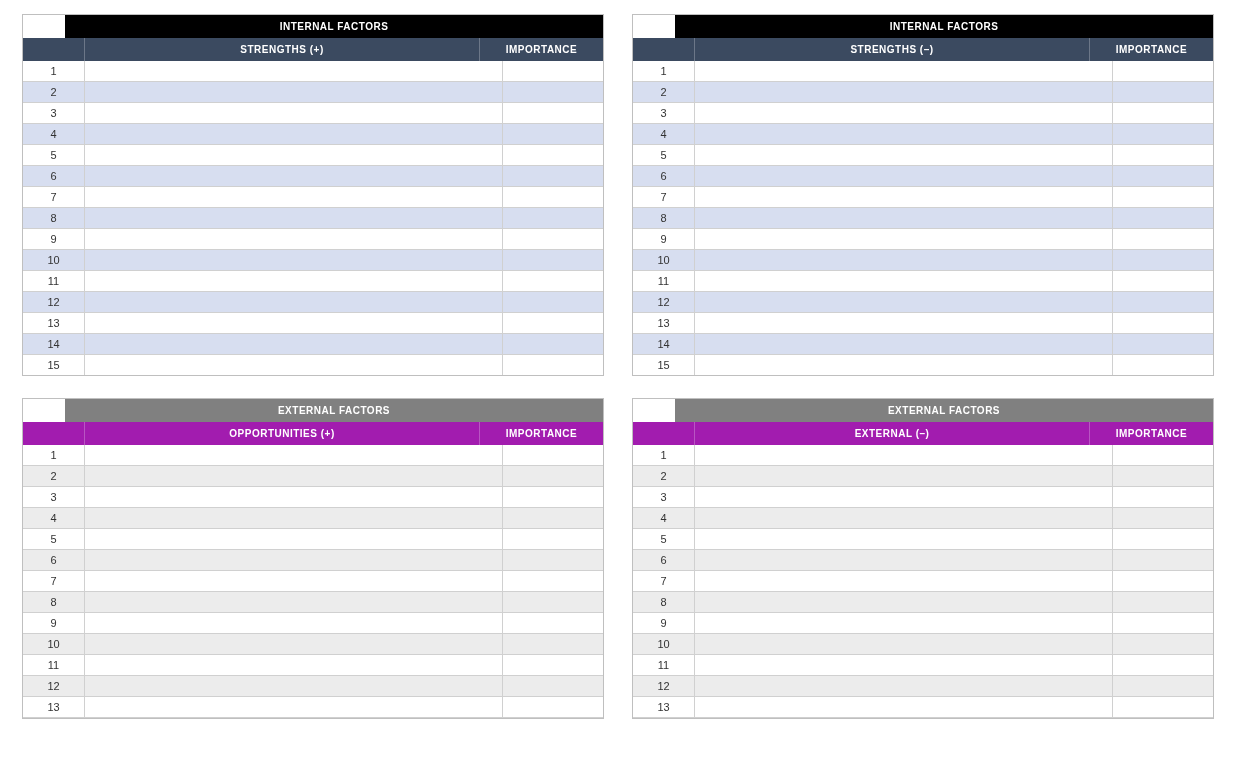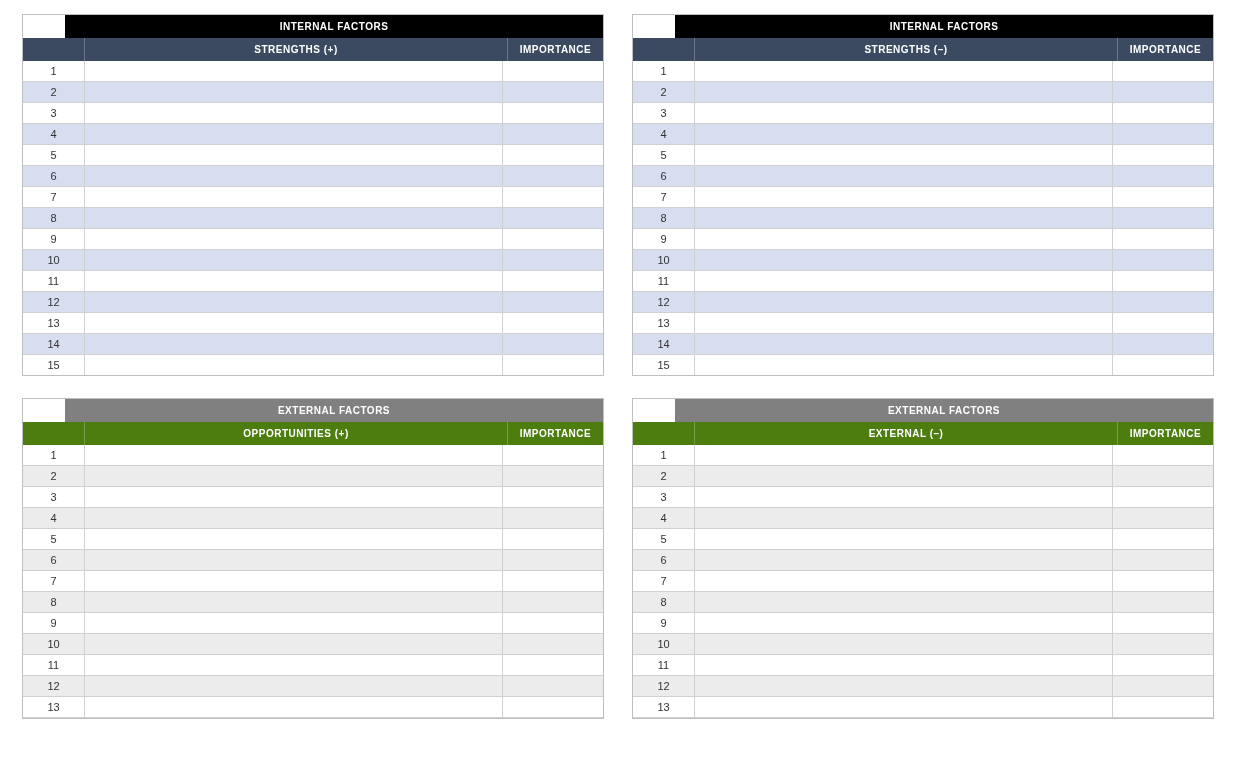--- a/index.html
+++ b/index.html
@@ -41,32 +41,32 @@
   }
   .q-head-row {
     display: flex;
     font-size: 10px;
     font-weight: 700;
     letter-spacing: 0.5px;
     color: #ffffff;
   }
   .q-head-row .col-idx { width: 62px; }
   .q-head-row .col-main { flex: 1; text-align: center; padding: 6px 4px; }
-  .q-head-row .col-imp  { width: 96px; text-align: center; padding: 6px 4px; border-left: 1px solid rgba(255,255,255,0.25); }
+  .q-head-row .col-imp  { width: 124px; text-align: center; padding: 6px 4px; border-left: 1px solid rgba(255,255,255,0.25); }
   .q-head-row .col-idx  { border-right: 1px solid rgba(255,255,255,0.25); }
 
   
   .internal .q-head-1 { background: #000000; }
   .internal .q-head-row { background: #3b4a60; }
   .internal .row.alt { background: #d7def0; }
   .internal .row     { background: #ffffff; }
 
   
   .external .q-head-1 { background: #808080; text-align: center; }
-  .external .q-head-row { background: #4d7c0f; }
+  .external .q-head-row { background: #a21caf; }
   .external .row.alt { background: #ececec; }
   .external .row     { background: #ffffff; }
 
   .row {
     display: flex;
     font-size: 11px;
     color: #333;
   }
   .row .col-idx {
     width: 62px;

